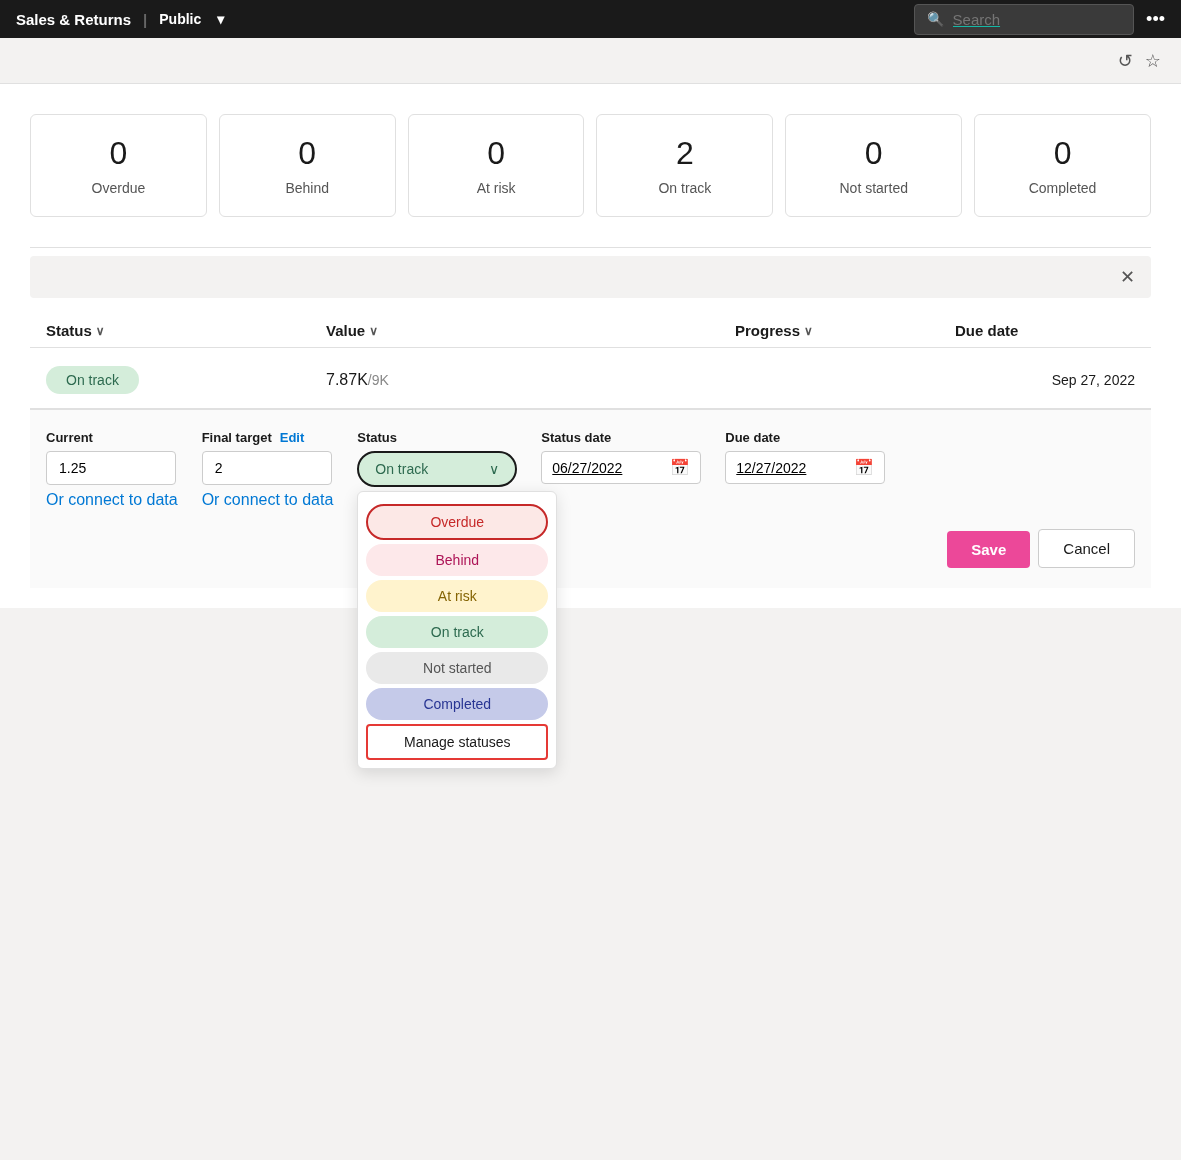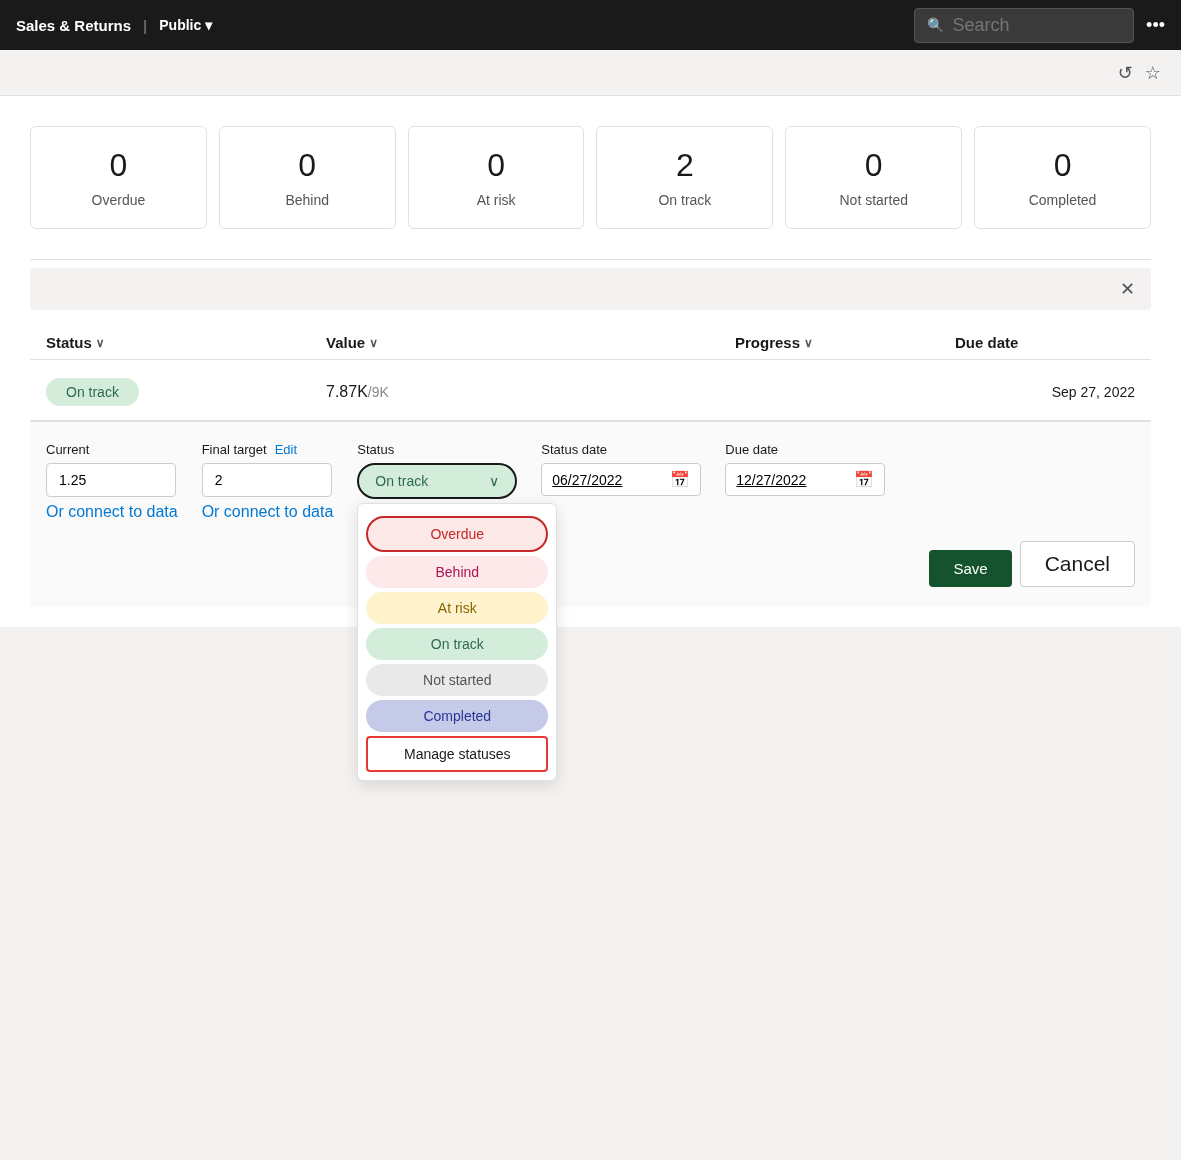--- a/index.html
+++ b/index.html
@@ -1,41 +1,41 @@
 <!DOCTYPE html>
 <html><head>
   <meta charset="utf-8">
   <style>
     * { box-sizing: border-box; margin: 0; padding: 0; }
     body { font-family: 'Segoe UI', Arial, sans-serif; background: #f3f2f1; width: 1181px; min-height: 1160px; }
 
     
     .top-nav {
       background: #1a1a1a;
-      height: 50px;
+      height: 38px;
       display: flex;
       align-items: center;
       justify-content: space-between;
       padding: 0 16px;
     }
     .nav-title {
       color: #ffffff;
       font-size: 15px;
       font-weight: 600;
       display: flex;
       align-items: center;
       gap: 8px;
     }
     .nav-divider { color: #666; margin: 0 4px; }
     .nav-public {
       color: #ffffff;
       font-size: 14px;
       display: flex;
       align-items: center;
-      gap: 4px;
+      gap: 16px;
       cursor: pointer;
     }
     .nav-right {
       display: flex;
       align-items: center;
       gap: 12px;
     }
     .search-box {
       background: #3a3a3a;
       border: 1px solid #555;
@@ -43,23 +43,24 @@
       padding: 6px 12px;
       display: flex;
       align-items: center;
       gap: 8px;
       width: 220px;
     }
     .search-box input {
       background: transparent;
       border: none;
       color: #14b8a6;
-      font-size: 18px;
+      font-size: 15px;
       outline: none;
       width: 100%;
+      text-decoration: underline;
     }
     .search-icon { color: #aaa; font-size: 14px; }
     .more-btn { color: #fff; font-size: 18px; cursor: pointer; }
 
     
     .sub-nav {
       background: #f3f2f1;
       height: 46px;
       display: flex;
       align-items: center;
@@ -165,21 +166,21 @@
       padding: 20px 16px;
     }
     .edit-row {
       display: flex;
       gap: 24px;
       align-items: flex-start;
     }
     .edit-field { display: flex; flex-direction: column; gap: 6px; }
     .edit-label {
       font-size: 13px;
-      font-weight: 400;
+      font-weight: 700;
       color: #1a1a1a;
       display: flex;
       align-items: center;
       gap: 8px;
     }
     .edit-input {
       border: 1px solid #ccc;
       border-radius: 4px;
       padding: 8px 12px;
       font-size: 14px;
@@ -267,36 +268,36 @@
 
     
     .action-buttons {
       display: flex;
       gap: 8px;
       align-items: flex-end;
       margin-top: 20px;
       justify-content: flex-end;
     }
     .btn-save {
-      background: #14532d;
+      background: #ec4899;
       color: #fff;
       border: none;
       border-radius: 4px;
       padding: 10px 24px;
       font-size: 15px;
-      font-weight: 400;
+      font-weight: 700;
       cursor: pointer;
     }
     .btn-cancel {
       background: #fff;
       color: #1a1a1a;
       border: 1px solid #ccc;
       border-radius: 4px;
       padding: 10px 24px;
-      font-size: 21px;
+      font-size: 15px;
       cursor: pointer;
     }
 
     .connect-link { color: #0078d4; font-size: 16px; text-decoration: none; cursor: pointer; }
     .edit-blue { color: #0078d4; font-size: 13px; cursor: pointer; text-decoration: none; }
   </style>
 </head>
 <body>
 
 <div class="top-nav">

